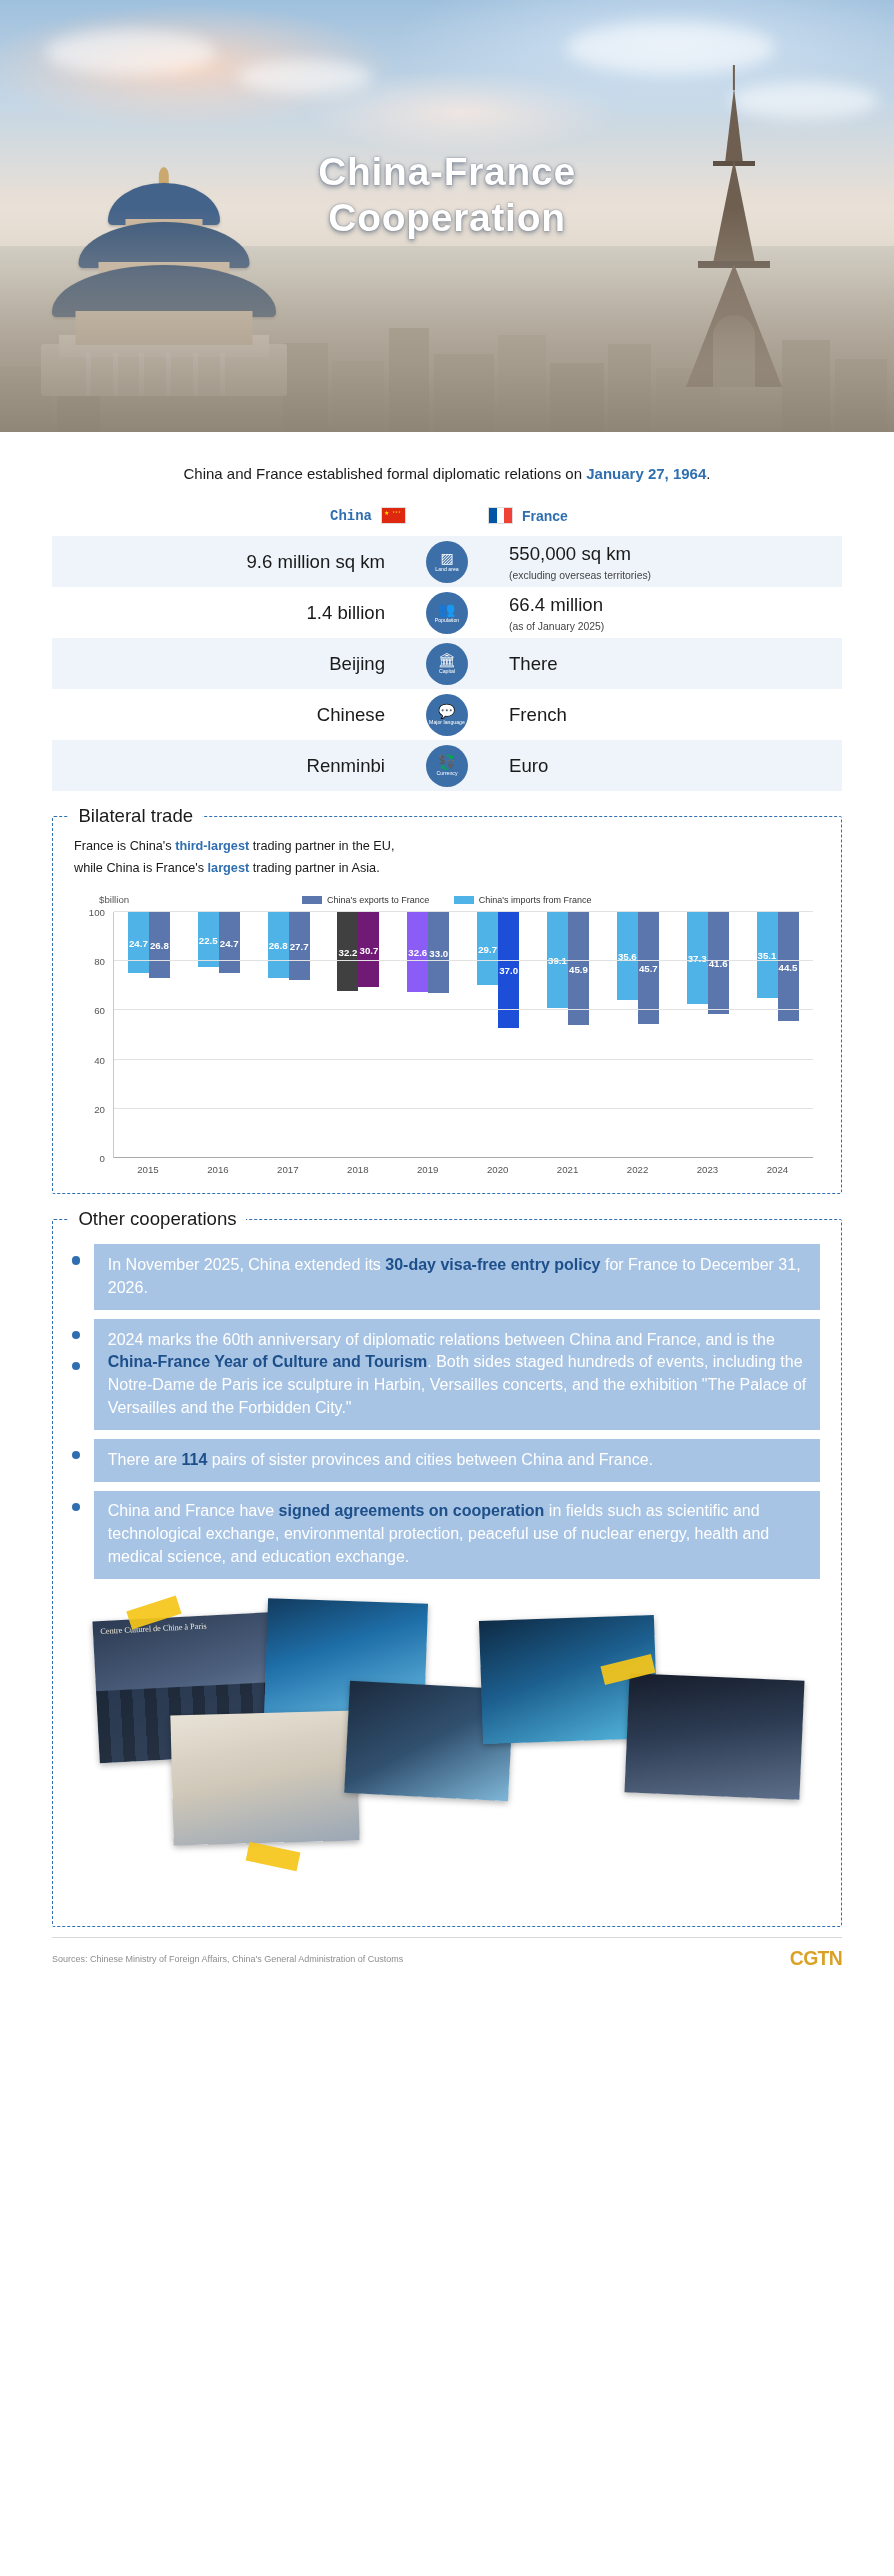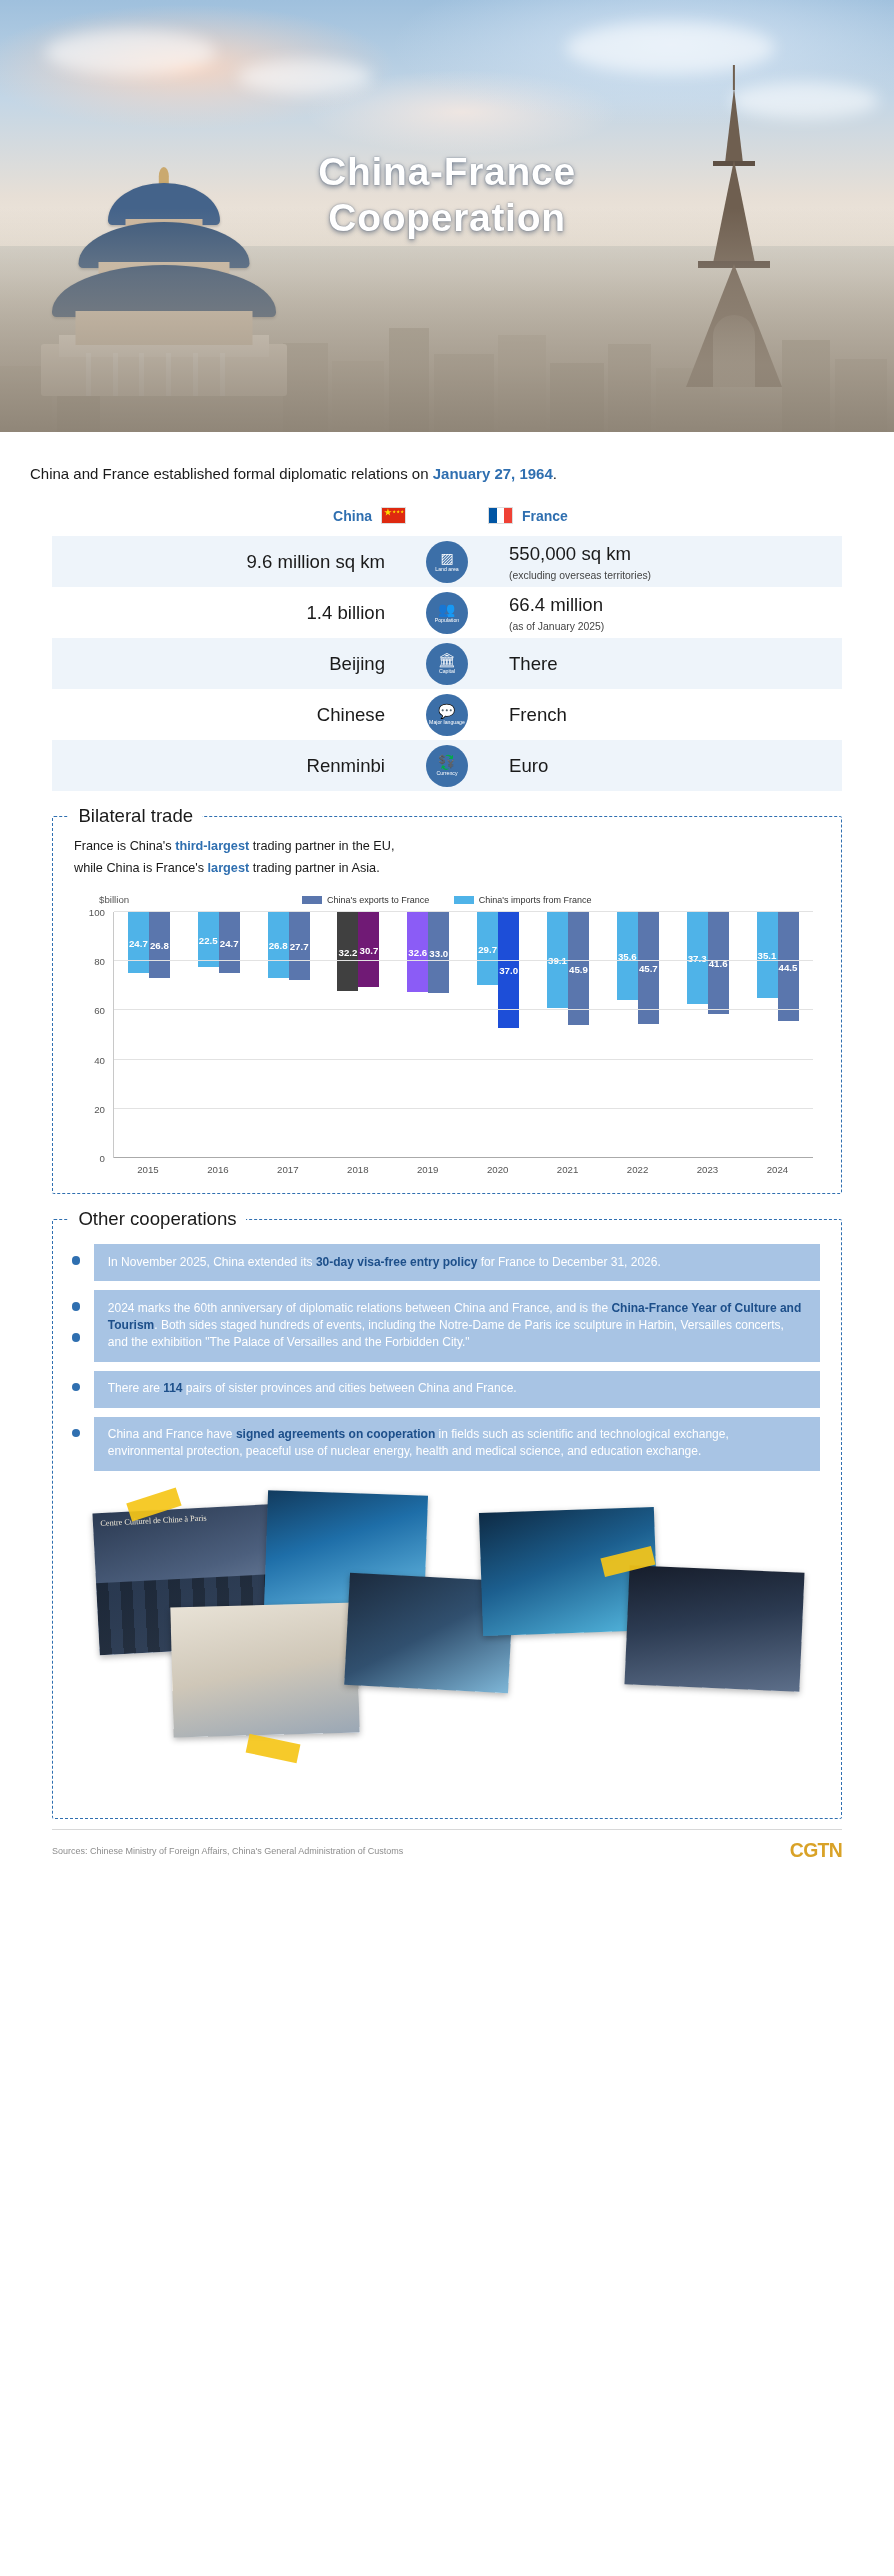--- a/index.html
+++ b/index.html
@@ -88,35 +88,35 @@
     font-size: 39px;
     font-weight: bold;
     color: #ffffff;
     letter-spacing: 0.7px;
     line-height: 1.18;
     text-shadow: 0 1.5px 5.2px rgba(40,60,90,0.55), 0 0 1.5px rgba(40,60,90,0.6);
   }
 
   
   .intro {
-    text-align: left;
+    text-align: center;
     font-size: 15px;
     color: #1a1a1a;
     padding: 33px 30px 25px;
   }
   .intro b { color: #2f6fb0; font-weight: bold; }
 
   
   .cmp { width: 790px; margin: 0 auto; }
   .cmp-head { display: flex; align-items: center; justify-content: center; padding-bottom: 12px; }
   .cmp-head .side {
     width: 283px; display: flex; align-items: center; gap: 9px;
     font-size: 14px; color: #2f6fb0; font-weight: bold;
   }
-  .cmp-head .side.left { justify-content: flex-end; }
+  .cmp-head .side.left { justify-content: flex-end; font-family: Liberation Mono, monospace; }
   .cmp-head .side.right { justify-content: flex-start; }
   .cmp-head .mid { width: 82px; }
   .flag { width: 25px; height: 17px; border: 0.7px solid #ddd; display: inline-block; }
   .flag-cn { background: #de2910; position: relative; }
   .flag-cn::before { content: "★"; position: absolute; left: 2.2px; top: 0px; color: #ffde00; font-size: 8.2px; line-height: 10.4px; }
   .flag-cn::after { content: "★★★"; position: absolute; left: 10.4px; top: 1.5px; color: #ffde00; font-size: 3.7px; letter-spacing: 0.7px; line-height: 5.2px; }
   .flag-fr { background: linear-gradient(to right, #0055a4 0 33.3%, #ffffff 33.3% 66.6%, #ef4135 66.6% 100%); }
 
   .cmp-row { display: flex; align-items: center; height: 51px; }
   .cmp-row.alt { background: #eef4fa; }
@@ -180,21 +180,21 @@
   .xlabels { display: flex; justify-content: space-around; margin-left: 39px; margin-right: 7.5px; margin-top: 6px; }
   .xlabels div { width: 42px; text-align: center; font-size: 9.7px; color: #555; }
 
   
   .coop-list { margin-top: 4.5px; position: relative; }
   .coop-item {
     background: #a8c4e4; color: #fff;
     border-left: 4.5px solid #ffffff;
     margin: 0 0 9px 16.4px;
     padding: 9.7px 13.4px 10.4px 13.4px;
-    font-size: 12px; line-height: 1.42;
+    font-size: 16px; line-height: 1.42;
     position: relative;
   }
   .coop-item b { color: #1d4f8a; font-weight: bold; }
   .dot {
     position: absolute; left: -22.4px; top: 12px;
     width: 8.2px; height: 8.2px; border-radius: 50%;
     background: #2f6fb0;
   }
   .dot.d2 { top: 30px; }
 

